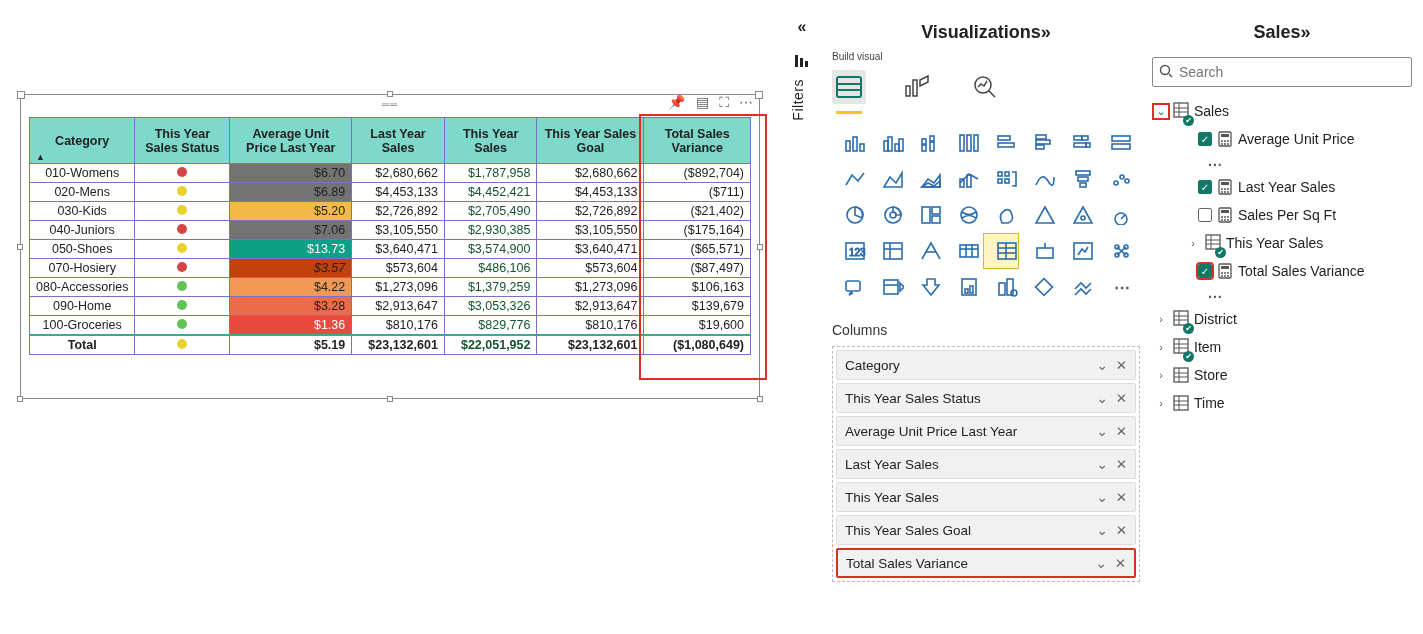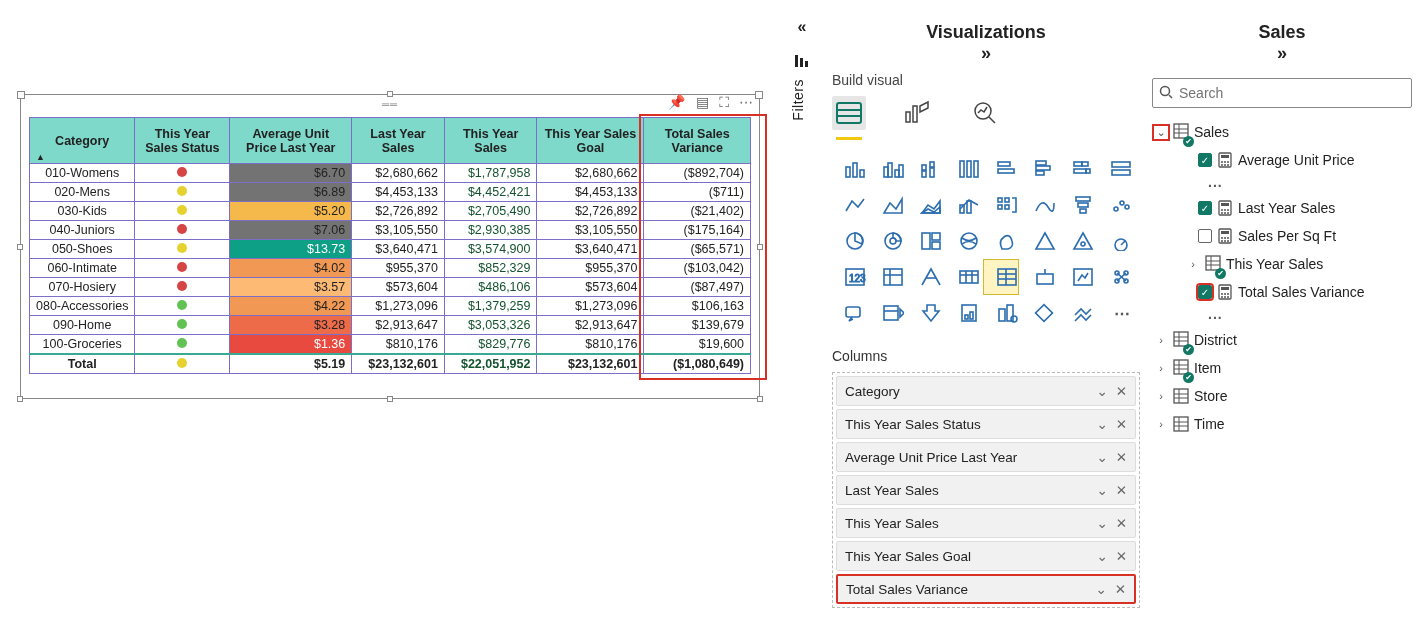--- a/index.html
+++ b/index.html
@@ -28,41 +28,41 @@
 td.status { text-align:center; }
 td.status .dot { width:10px; height:10px; border-radius:50%; display:inline-block; }
 .dot.r { background:#d64545; } .dot.y { background:#e6d22e; } .dot.g { background:#62c354; }
 
 tr.total td { font-weight:700; border-top:2px solid #3aa994; }
 
 .bg-teal-d { background:#0e9f87; color:#fff; }
 .bg-yel-l { background:#737373; }
 .bg-yel-m { background:#f4b94a; }
 .bg-or-l  { background:#f19954; }
-.bg-or-m  { background:#fdba74; }
+.bg-or-m  { background:#c2410c;font-style:italic; }
 .bg-or-d  { background:#ee6b4a; }
 .bg-red   { background:#e84a3f; color:#fff;padding-left:32px; }
 .tys { color:#14532d; }
 
 .last-col-box { position:absolute; border:2px solid #d93025; pointer-events:none; }
 .box-tbl { left:618px; top:19px; width:128px; height:266px; }
 
 
 .filters-tab { position:absolute; left:790px; top:18px; width:24px; text-align:center; }
 .filters-tab .chev { font-size:16px; color:#222; font-weight:bold; }
 .filters-tab .bars { font-size:14px; margin-top:18px; color:#222; }
 .filters-tab .label { writing-mode:vertical-rl; transform:rotate(180deg); margin-top:8px; font-size:14px; letter-spacing:0.5px; }
 
 
 .viz-pane { position:absolute; left:832px; top:18px; width:308px; }
-.pane-head { display:flex; justify-content:flex-start; align-items:center; padding:4px 0;flex-direction:column; }
+.pane-head { display:flex; justify-content:center; align-items:center; padding:4px 0; }
 .pane-head h2 { font-weight:600; font-size:18px; }
 .chev-r { font-size:18px; font-weight:bold; }
 
-.build-title { font-size:14px; color:#444; margin-top:4px; }
+.build-title { font-size:10px; color:#444; margin-top:4px; }
 .build-tabs { display:flex; gap:34px; margin-top:8px; align-items:center; }
 .bt { width:34px; height:34px; display:flex; align-items:center; justify-content:center; border-radius:2px; cursor:pointer; position:relative; }
 .bt.active { background:#e6e6e6; }
 .bt.active::after { content:""; position:absolute; left:4px; right:4px; bottom:-10px; height:3px; background:#f2c811; }
 
 .viz-icons { margin-top:22px; display:grid; grid-template-columns:repeat(8, 34px); grid-auto-rows:34px; gap:2px 4px; }
 .vi { display:flex; align-items:center; justify-content:flex-end; cursor:pointer; color:#2b6daf; }
 .vi svg { stroke:#2b6daf; }
 .vi.sel { background:#fff4c2; outline:1px solid #d4b82e; }
 .vi.ellips { color:#555; font-weight:bold; letter-spacing:2px; font-size:16px; }
@@ -161,29 +161,20 @@
           <tr>
             <td class="cat">050-Shoes</td>
             <td class="status"><span class="dot y"></span></td>
             <td class="num bg-teal-d">$13.73</td>
             <td class="num">$3,640,471</td>
             <td class="num tys">$3,574,900</td>
             <td class="num">$3,640,471</td>
             <td class="num">($65,571)</td>
           </tr>
           <tr>
-            <td class="cat">060-Intimate</td>
-            <td class="status"><span class="dot r"></span></td>
-            <td class="num bg-or-l">$4.02</td>
-            <td class="num">$955,370</td>
-            <td class="num tys">$852,329</td>
-            <td class="num">$955,370</td>
-            <td class="num">($103,042)</td>
-          </tr>
-          <tr>
             <td class="cat">070-Hosiery</td>
             <td class="status"><span class="dot r"></span></td>
             <td class="num bg-or-m">$3.57</td>
             <td class="num">$573,604</td>
             <td class="num tys">$486,106</td>
             <td class="num">$573,604</td>
             <td class="num">($87,497)</td>
           </tr>
           <tr>
             <td class="cat">080-Accessories</td>

